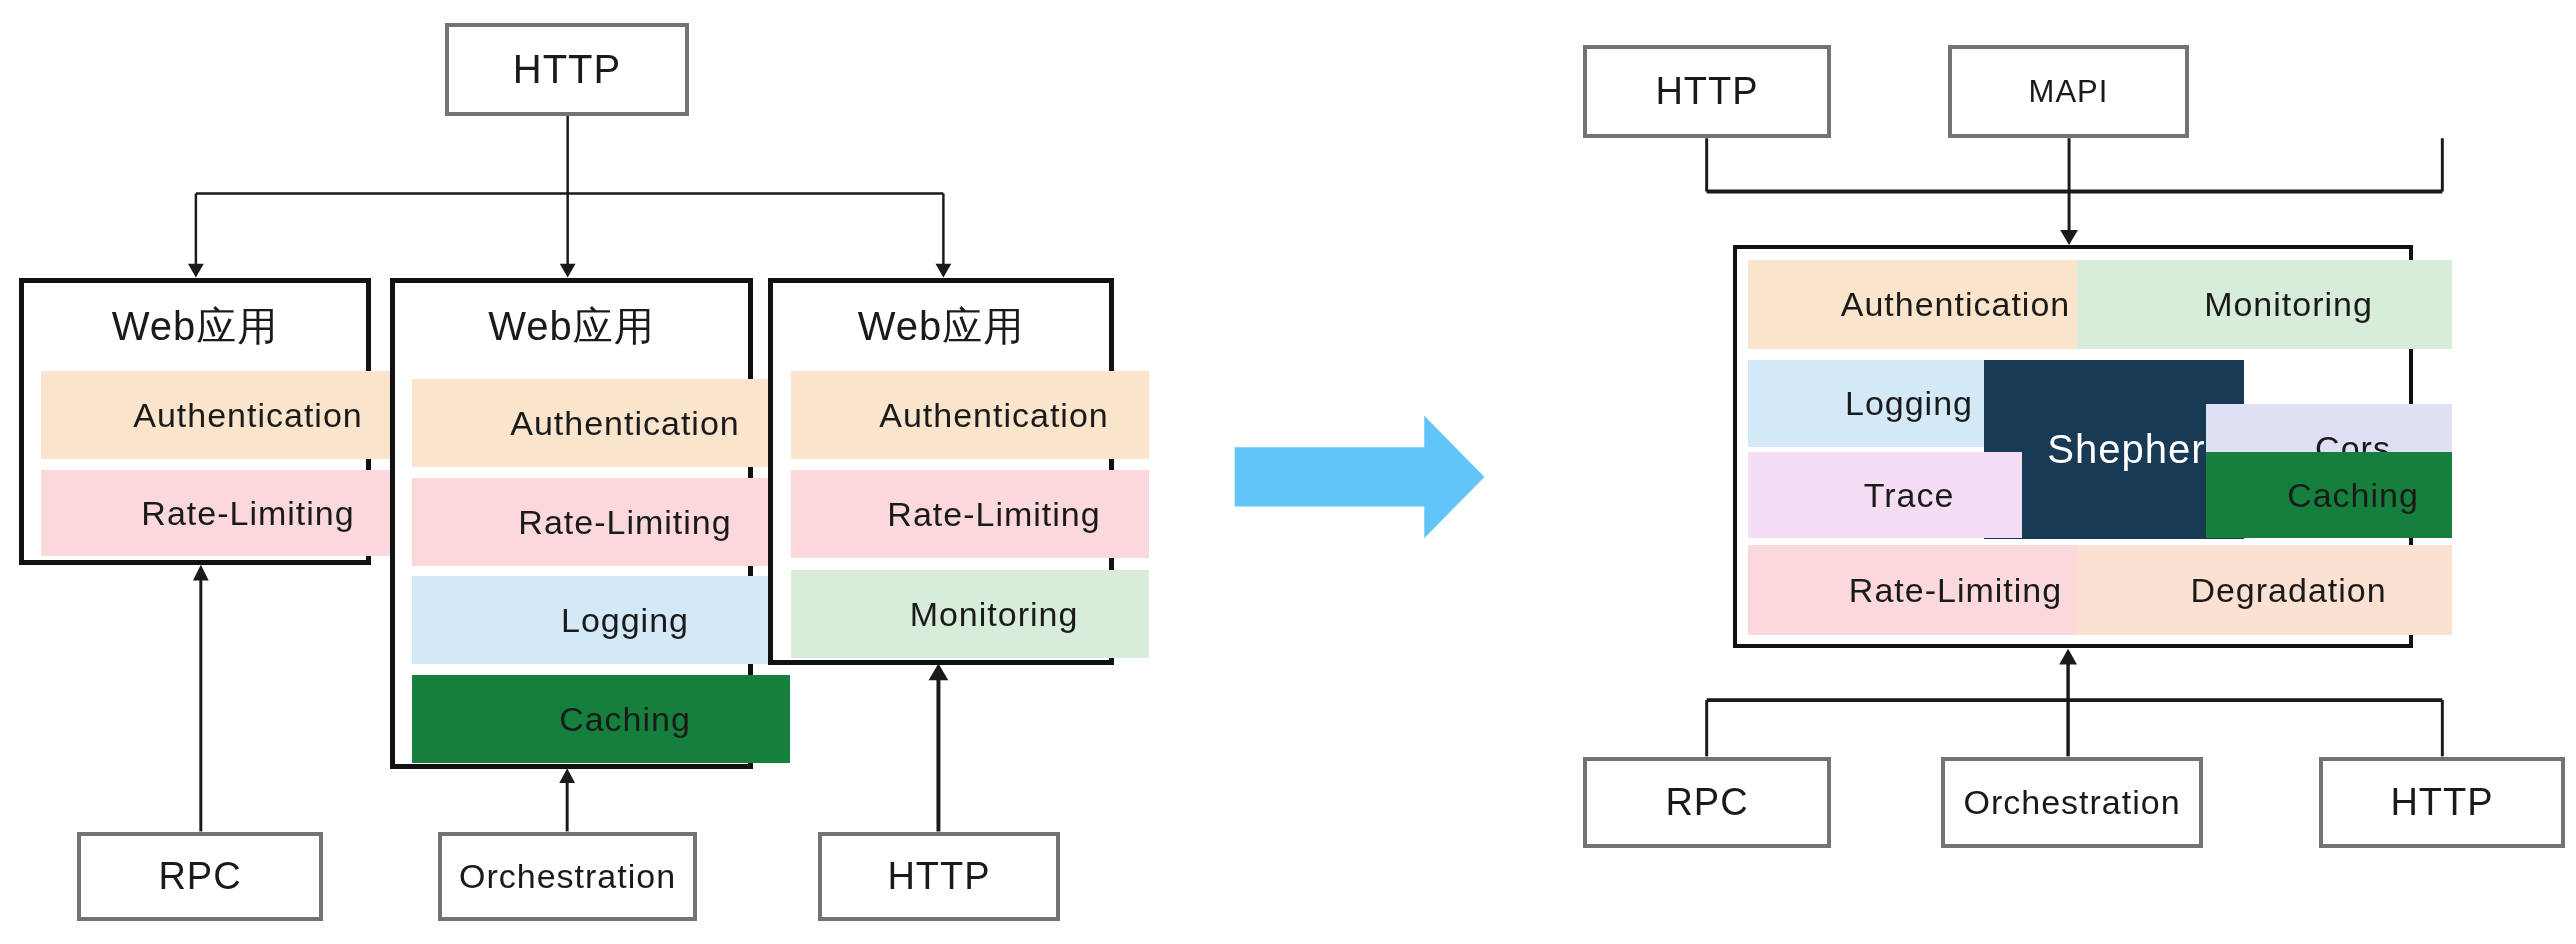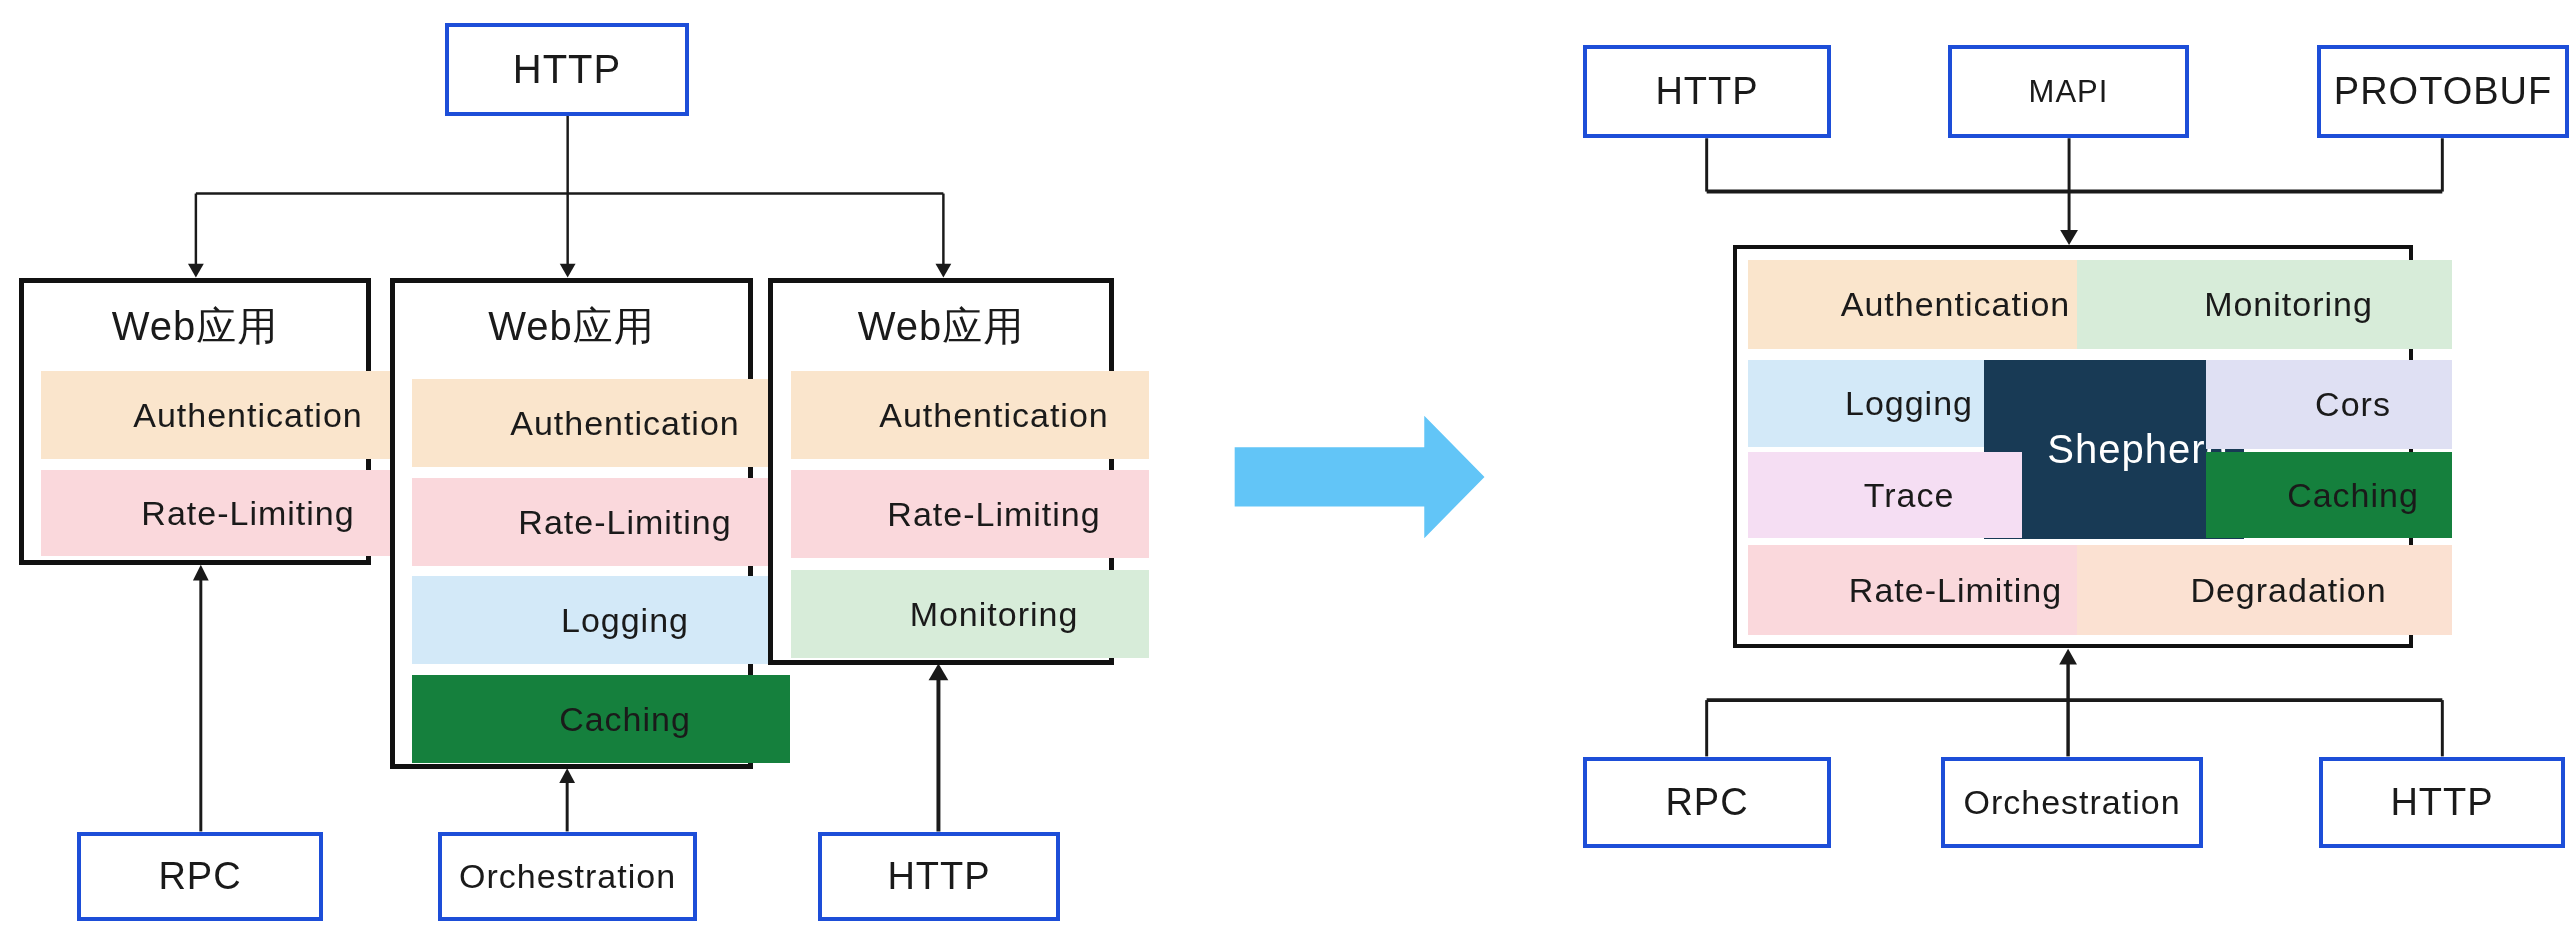--- a/index.html
+++ b/index.html
@@ -2,21 +2,21 @@
 <html><head>
 <meta charset="utf-8">
 <style>
   html,body{margin:0;padding:0;background:#ffffff;}
   .canvas{
     position:relative;width:2576px;height:944px;background:#ffffff;
     font-family:"Liberation Sans",sans-serif;color:#1a1a1a;overflow:hidden;
   }
   .wires{position:absolute;left:0;top:0;}
   .node{
-    position:absolute;box-sizing:border-box;background:#fff;border:4px solid #1d4ed8;
+    position:absolute;box-sizing:border-box;background:#fff;border:4px solid #737373;
     display:flex;align-items:center;justify-content:center;
     font-size:34px;letter-spacing:1px;white-space:nowrap;
   }
   .appbox{
     position:absolute;box-sizing:border-box;background:#fff;border:5px solid #111;
   }
   .appbox .apptitle{
     position:absolute;left:0;top:16px;width:100%;text-align:center;
     font-size:40px;font-weight:normal;letter-spacing:1px;
   }
@@ -27,21 +27,21 @@
   .corebox{
     position:absolute;box-sizing:border-box;background:#fff;border:4px solid #111;
   }
   .corebox .cell{position:absolute;}
   .bg-auth {background:#FAE5CC;}
   .bg-rate {background:#FAD8DC;}
   .bg-log  {background:#D3E9F8;}
   .bg-cache{background:#15803d;}
   .bg-mon  {background:#D7ECD9;}
   .bg-trace{background:#F5DEF3;}
-  .bg-cors {background:#DFE0F3;}
+  .bg-cors {background:#DFE0F3;margin-top:44px;}
   .bg-degr {background:#FBE1D2;}
   .shepherd{
     background:#183A55;color:#ffffff;font-size:40px;font-weight:500;letter-spacing:1px;
   }
   .wire{stroke:#1a1a1a;fill:none;}
   .head{fill:#1a1a1a;stroke:none;}
   .transform-arrow{fill:#62C5F7;stroke:none;}
 </style>
 </head>
 <body>
@@ -115,23 +115,20 @@
   <div class="node" style="left:818px;top:832px;width:242px;height:89px;font-size:38px;">
     <span>HTTP</span>
   </div>
 
   <div class="node" style="left:1583px;top:45px;width:248px;height:93px;font-size:38px;">
     <span>HTTP</span>
   </div>
   <div class="node" style="left:1948px;top:45px;width:241px;height:93px;font-size:31px;">
     <span>MAPI</span>
   </div>
-  <div class="node" style="left:2317px;top:45px;width:252px;height:93px;font-size:38px;">
-    <span>PROTOBUF</span>
-  </div>
 
   <div class="corebox" style="left:1733px;top:245px;width:680px;height:403px;">
     <div class="cell bg-auth" style="left:11px;top:11px;width:319px;height:89px;">Authentication</div>
     <div class="cell bg-mon" style="left:340px;top:11px;width:327px;height:89px;">Monitoring</div>
     <div class="cell bg-log" style="left:11px;top:111px;width:226px;height:87px;">Logging</div>
     <div class="cell shepherd" style="left:247px;top:111px;width:212px;height:179px;">Shepherd</div>
     <div class="cell bg-trace" style="left:11px;top:203px;width:226px;height:86px;">Trace</div>
     <div class="cell bg-cors" style="left:469px;top:111px;width:198px;height:89px;">Cors</div>
     <div class="cell bg-cache" style="left:469px;top:203px;width:198px;height:86px;">Caching</div>
     <div class="cell bg-rate" style="left:11px;top:296px;width:319px;height:90px;">Rate-Limiting</div>

